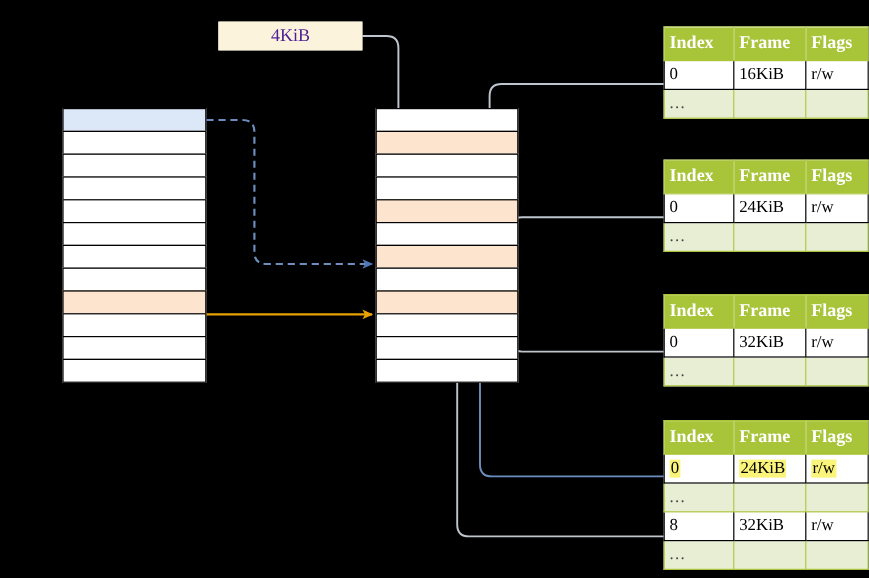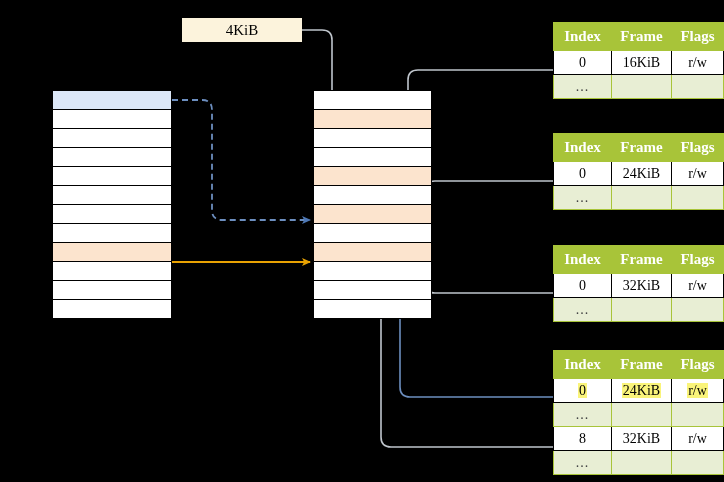--- a/index.html
+++ b/index.html
@@ -15,21 +15,21 @@
     font-family: "Liberation Serif", "DejaVu Serif", serif;
     overflow: hidden;
   }
 
   
   .label-box {
     position: absolute;
     box-sizing: border-box;
     background: #FCF3DC;
     border: 1px solid #FCF3DC;
-    color: #000000;
+    color: #4c1d95;
     font-size: 15px;
     line-height: 23px;
     text-align: center;
   }
 
   
   .mem-col {
     position: absolute;
     box-sizing: border-box;
   }
@@ -51,21 +51,21 @@
     border-collapse: collapse;
     table-layout: fixed;
     background: #FFFFFF;
     font-size: 14px;
   }
   .pt th, .pt td {
     box-sizing: border-box;
     border: 1px solid #000000;
     padding: 1px 4px;
     height: 24px;
-    text-align: center;
+    text-align: left;
     font-weight: normal;
     color: #000000;
     white-space: nowrap;
     overflow: hidden;
   }
   .pt th {
     background: #A8C439;
     color: #FFFFFF;
     font-weight: bold;
     font-size: 15px;

